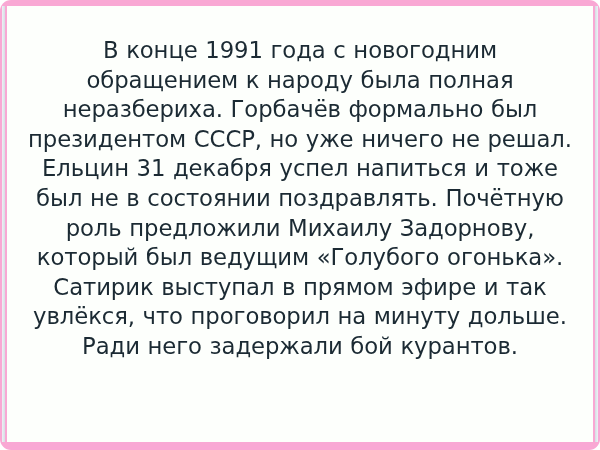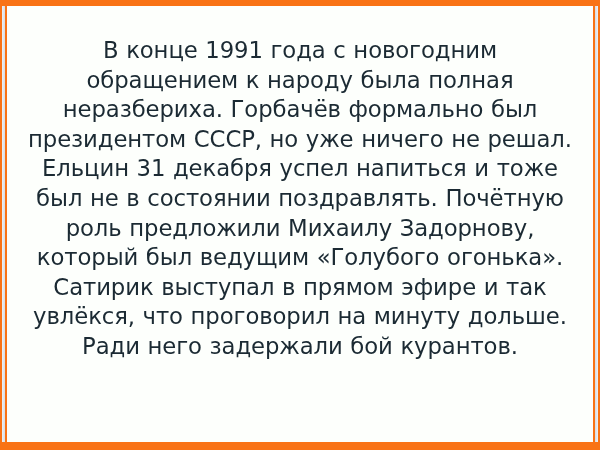--- a/index.html
+++ b/index.html
@@ -78,21 +78,21 @@
   }
 
   
   .quote-line {
     transform-origin: center center;
   }
 </style>
 </head>
 <body>
 
-<div id="card-frame" style="background: #f97316;">
+<div id="card-frame" style="background: #f9a8d4; border-radius: 11px;">
   <div id="card-body" style="background: rgb(253, 255, 252);">
     <div id="quote-block" style="color: rgb(27, 42, 51);">
       <span class="quote-line" style="transform: scaleX(0.9686);">В конце 1991 года с новогодним</span>
       <span class="quote-line" style="transform: scaleX(0.9686);">обращением к народу была полная</span>
       <span class="quote-line" style="transform: scaleX(0.9686);">неразбериха. Горбачёв формально был</span>
       <span class="quote-line" style="transform: scaleX(0.9686);">президентом СССР, но уже ничего не решал.</span>
       <span class="quote-line" style="transform: scaleX(0.9686);">Ельцин 31 декабря успел напиться и тоже</span>
       <span class="quote-line" style="transform: scaleX(0.9686);">был не в состоянии поздравлять. Почётную</span>
       <span class="quote-line" style="transform: scaleX(0.9686);">роль предложили Михаилу Задорнову,</span>
       <span class="quote-line" style="transform: scaleX(0.9686);">который был ведущим «Голубого огонька».</span>

